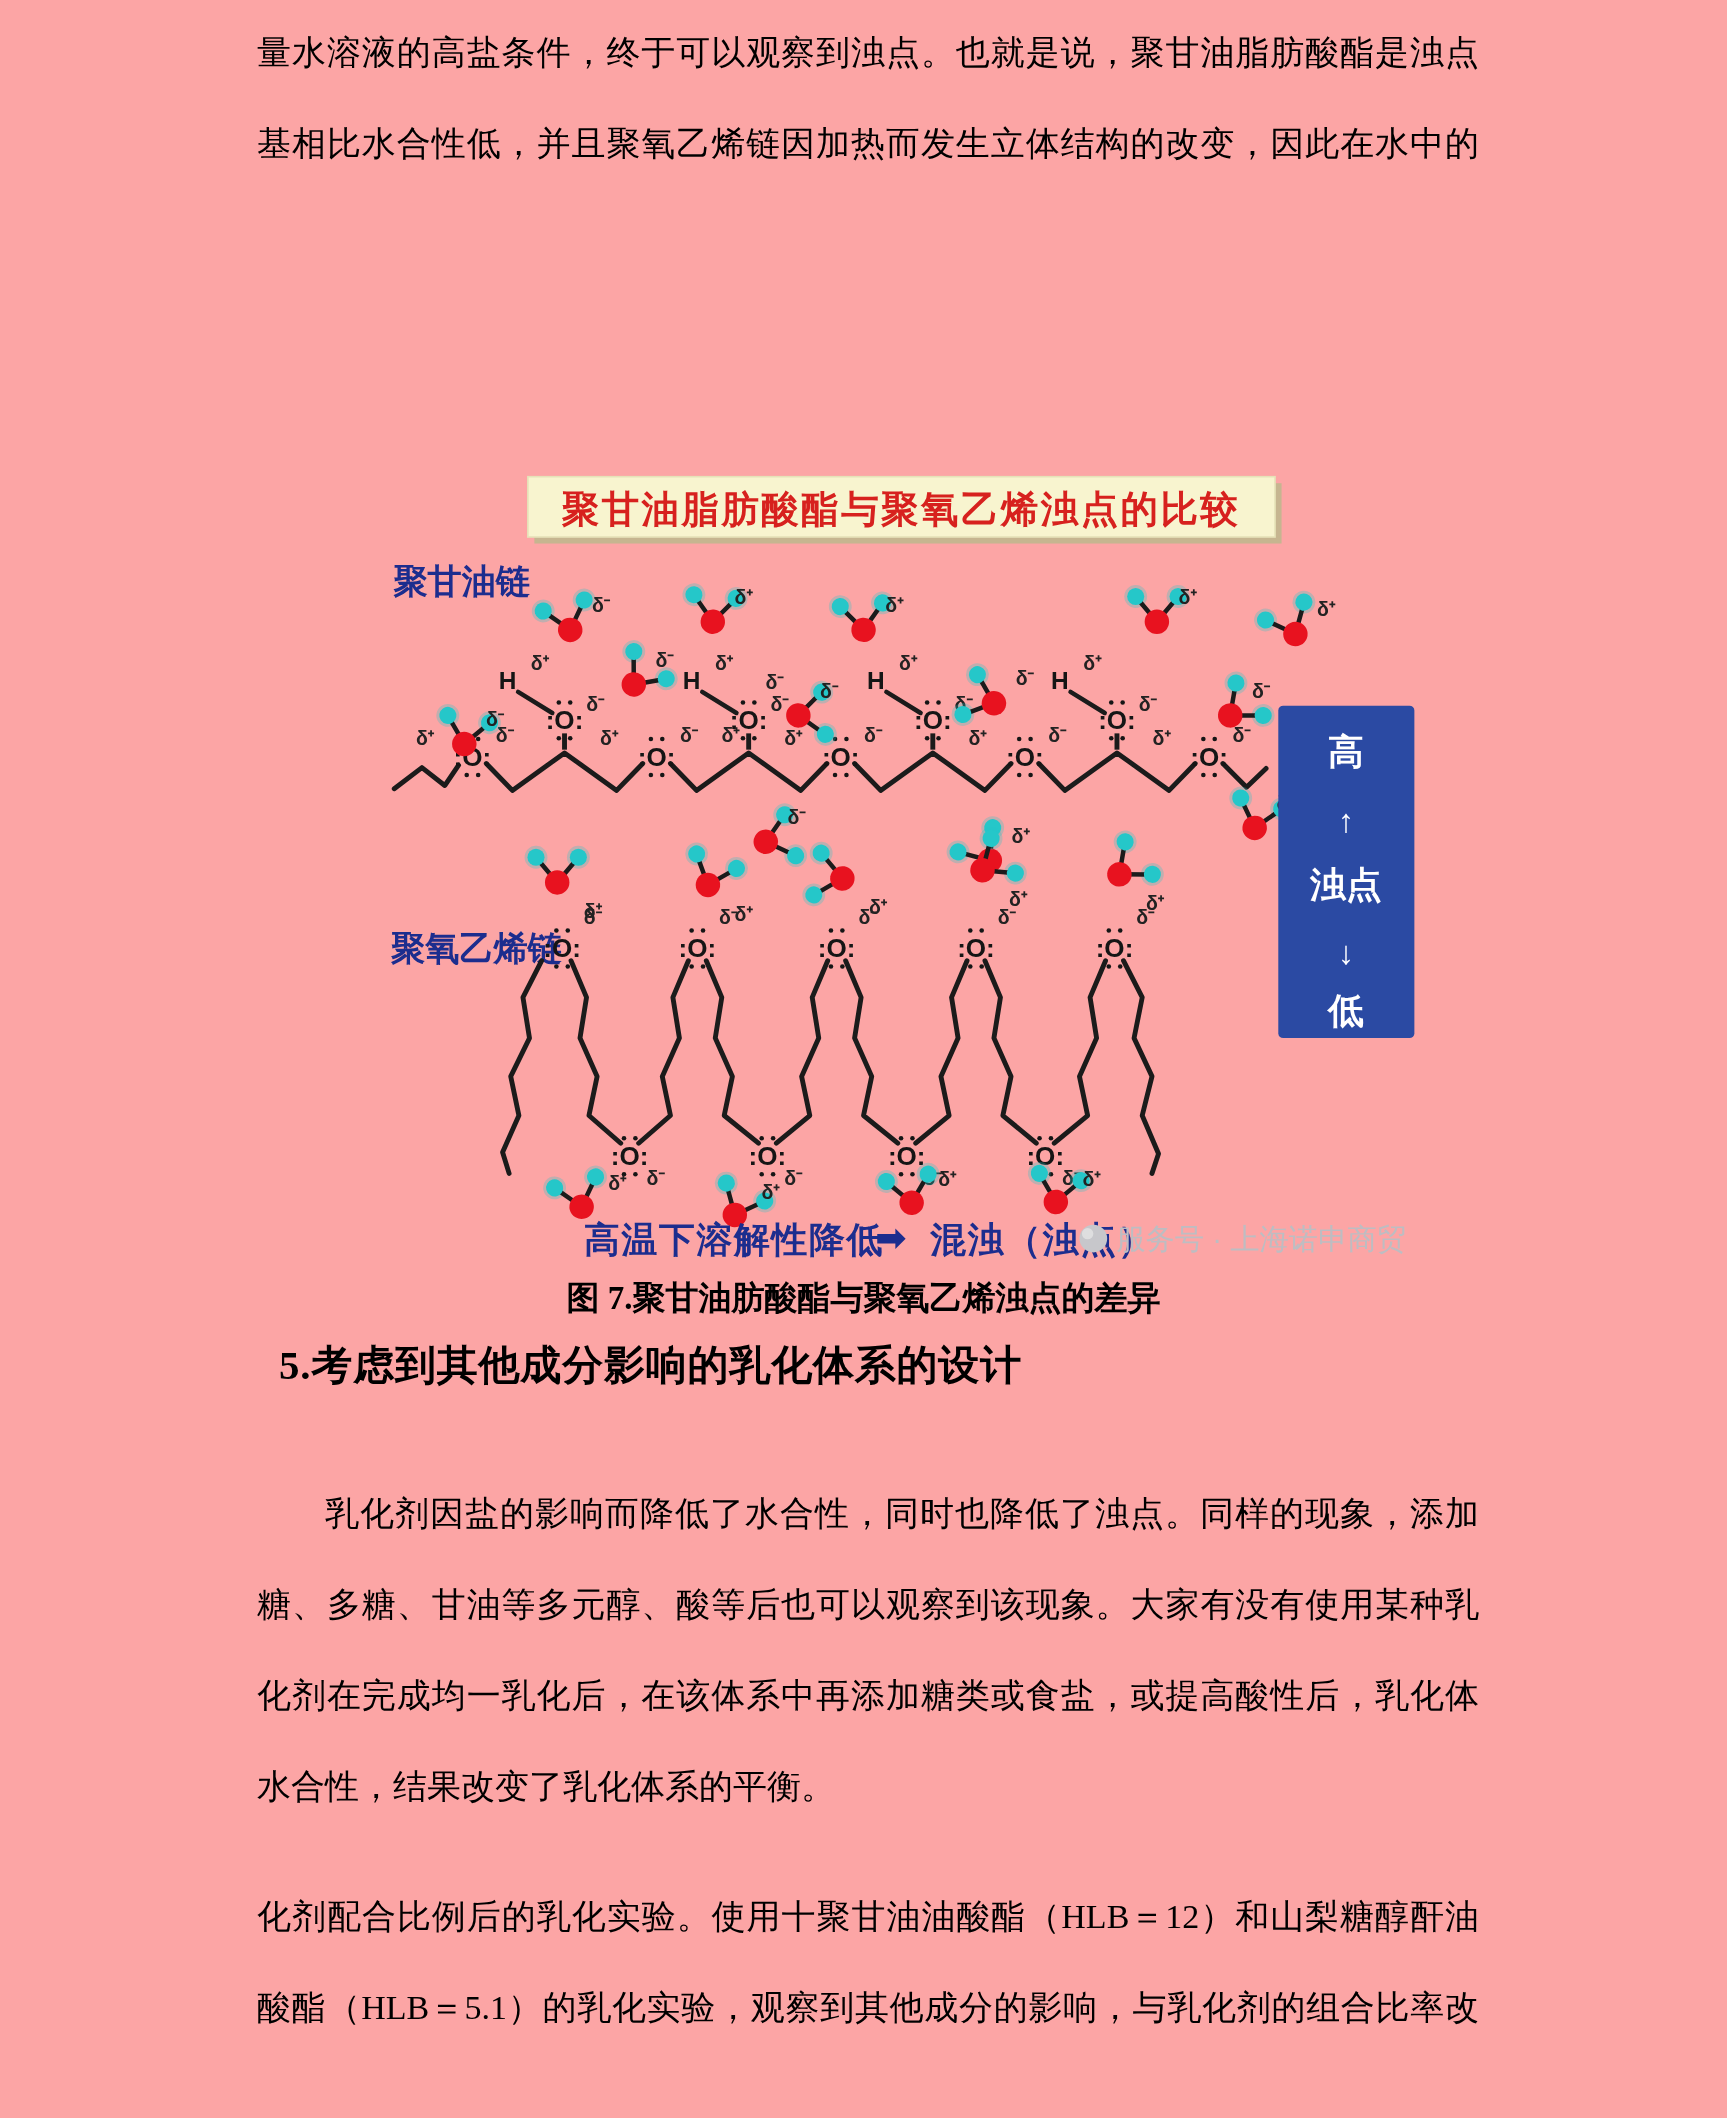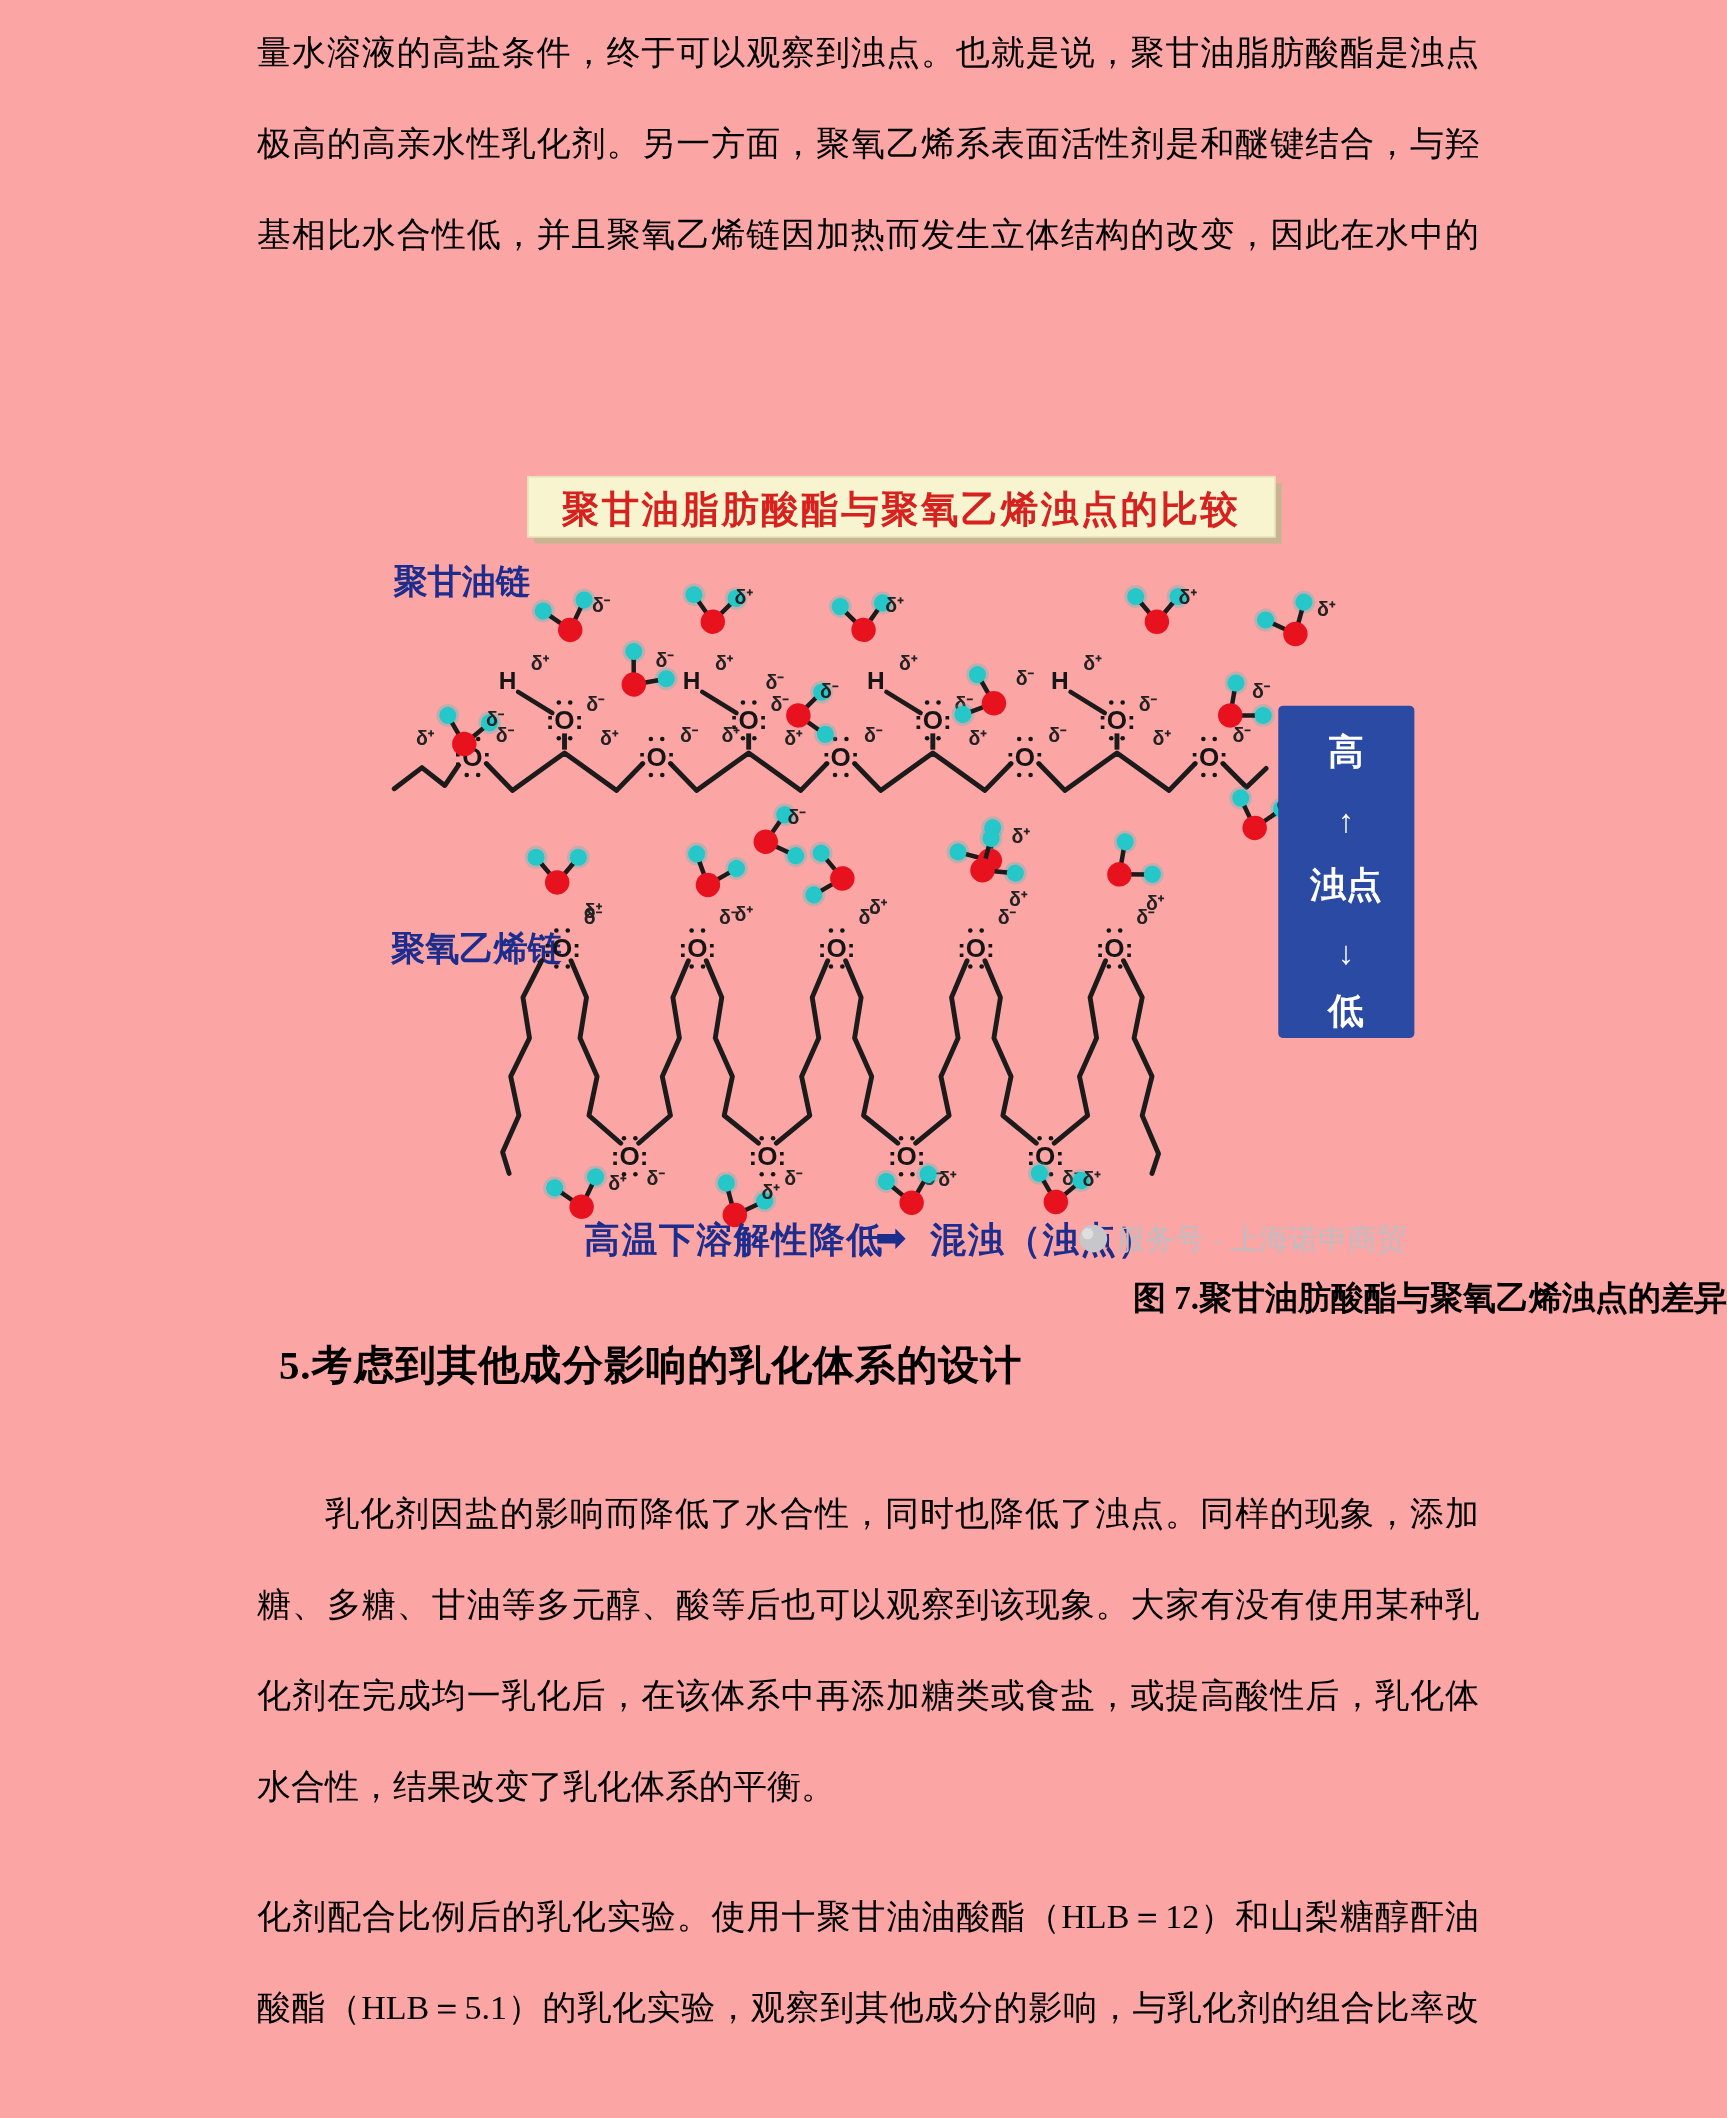--- a/index.html
+++ b/index.html
@@ -3,21 +3,21 @@
 <meta charset="utf-8">
 <style>
   html,body{margin:0;padding:0;background:#ffffff;}
   #page{position:relative;width:1727px;height:2119px;background:#fca5a5;overflow:hidden;
         font-family:"Liberation Serif",serif;color:#000;}
   .para{position:absolute;left:257px;width:1222px;font-size:34px;line-height:91px;}
   .line{white-space:nowrap;}
   .line.full{text-align:justify;text-align-last:justify;white-space:normal;
              overflow:hidden;height:91px;}
   .line.indent{text-indent:2em;}
-  #caption{position:absolute;left:0;top:1276px;width:1727px;text-align:right;
+  #caption{position:absolute;left:0;top:1276px;width:1727px;text-align:center;
            font-size:33px;font-weight:700;}
   #heading{position:absolute;left:251px;top:1338px;width:1304px;
            font-size:41px;font-weight:700;letter-spacing:0.8px;margin-left:28px;}
   #figure{position:absolute;left:342px;top:471px;width:1092px;height:792px;}
   
   .banner-text{fill:#d7211e;font:700 46px "Liberation Sans",sans-serif;letter-spacing:3px;}
   .blue-label{fill:#1c2d8e;font:700 42px "Liberation Sans",sans-serif;}
   .box-text{fill:#ffffff;font:700 44px "Liberation Sans",sans-serif;}
   .box-arrow{fill:#ffffff;font:400 40px "Liberation Sans",sans-serif;}
   .note-text{fill:#1c2d8e;font:700 44px "Liberation Sans",sans-serif;letter-spacing:2px;}
@@ -26,21 +26,20 @@
   .h-text{fill:#151515;font:700 30px "Liberation Sans",sans-serif;}
   .d-text{fill:#222222;font:700 24px "Liberation Sans",sans-serif;}
 </style>
 </head>
 <body>
 
 <div id="page">
 
   <div class="para" style="top:6.5px;">
     <div class="line full">量水溶液的高盐条件，终于可以观察到浊点。也就是说，聚甘油脂肪酸酯是浊点</div>
-    <div class="line full">极高的高亲水性乳化剂。另一方面，聚氧乙烯系表面活性剂是和醚键结合，与羟</div>
     <div class="line full">基相比水合性低，并且聚氧乙烯链因加热而发生立体结构的改变，因此在水中的</div>
   </div>
 
   <div id="figure">
     <svg id="figsvg" width="1092" height="792" viewBox="0 0 1340 972" xmlns="http://www.w3.org/2000/svg">
 
       <rect x="236" y="15" width="917" height="74" fill="#bcb78c" opacity="0.85"></rect>
       <rect x="228" y="7" width="917" height="74" fill="#f8f4cf" stroke="#e6e2b8" stroke-width="2"></rect>
       <text class="banner-text" x="686" y="62" text-anchor="middle">聚甘油脂肪酸酯与聚氧乙烯浊点的比较</text>
 

